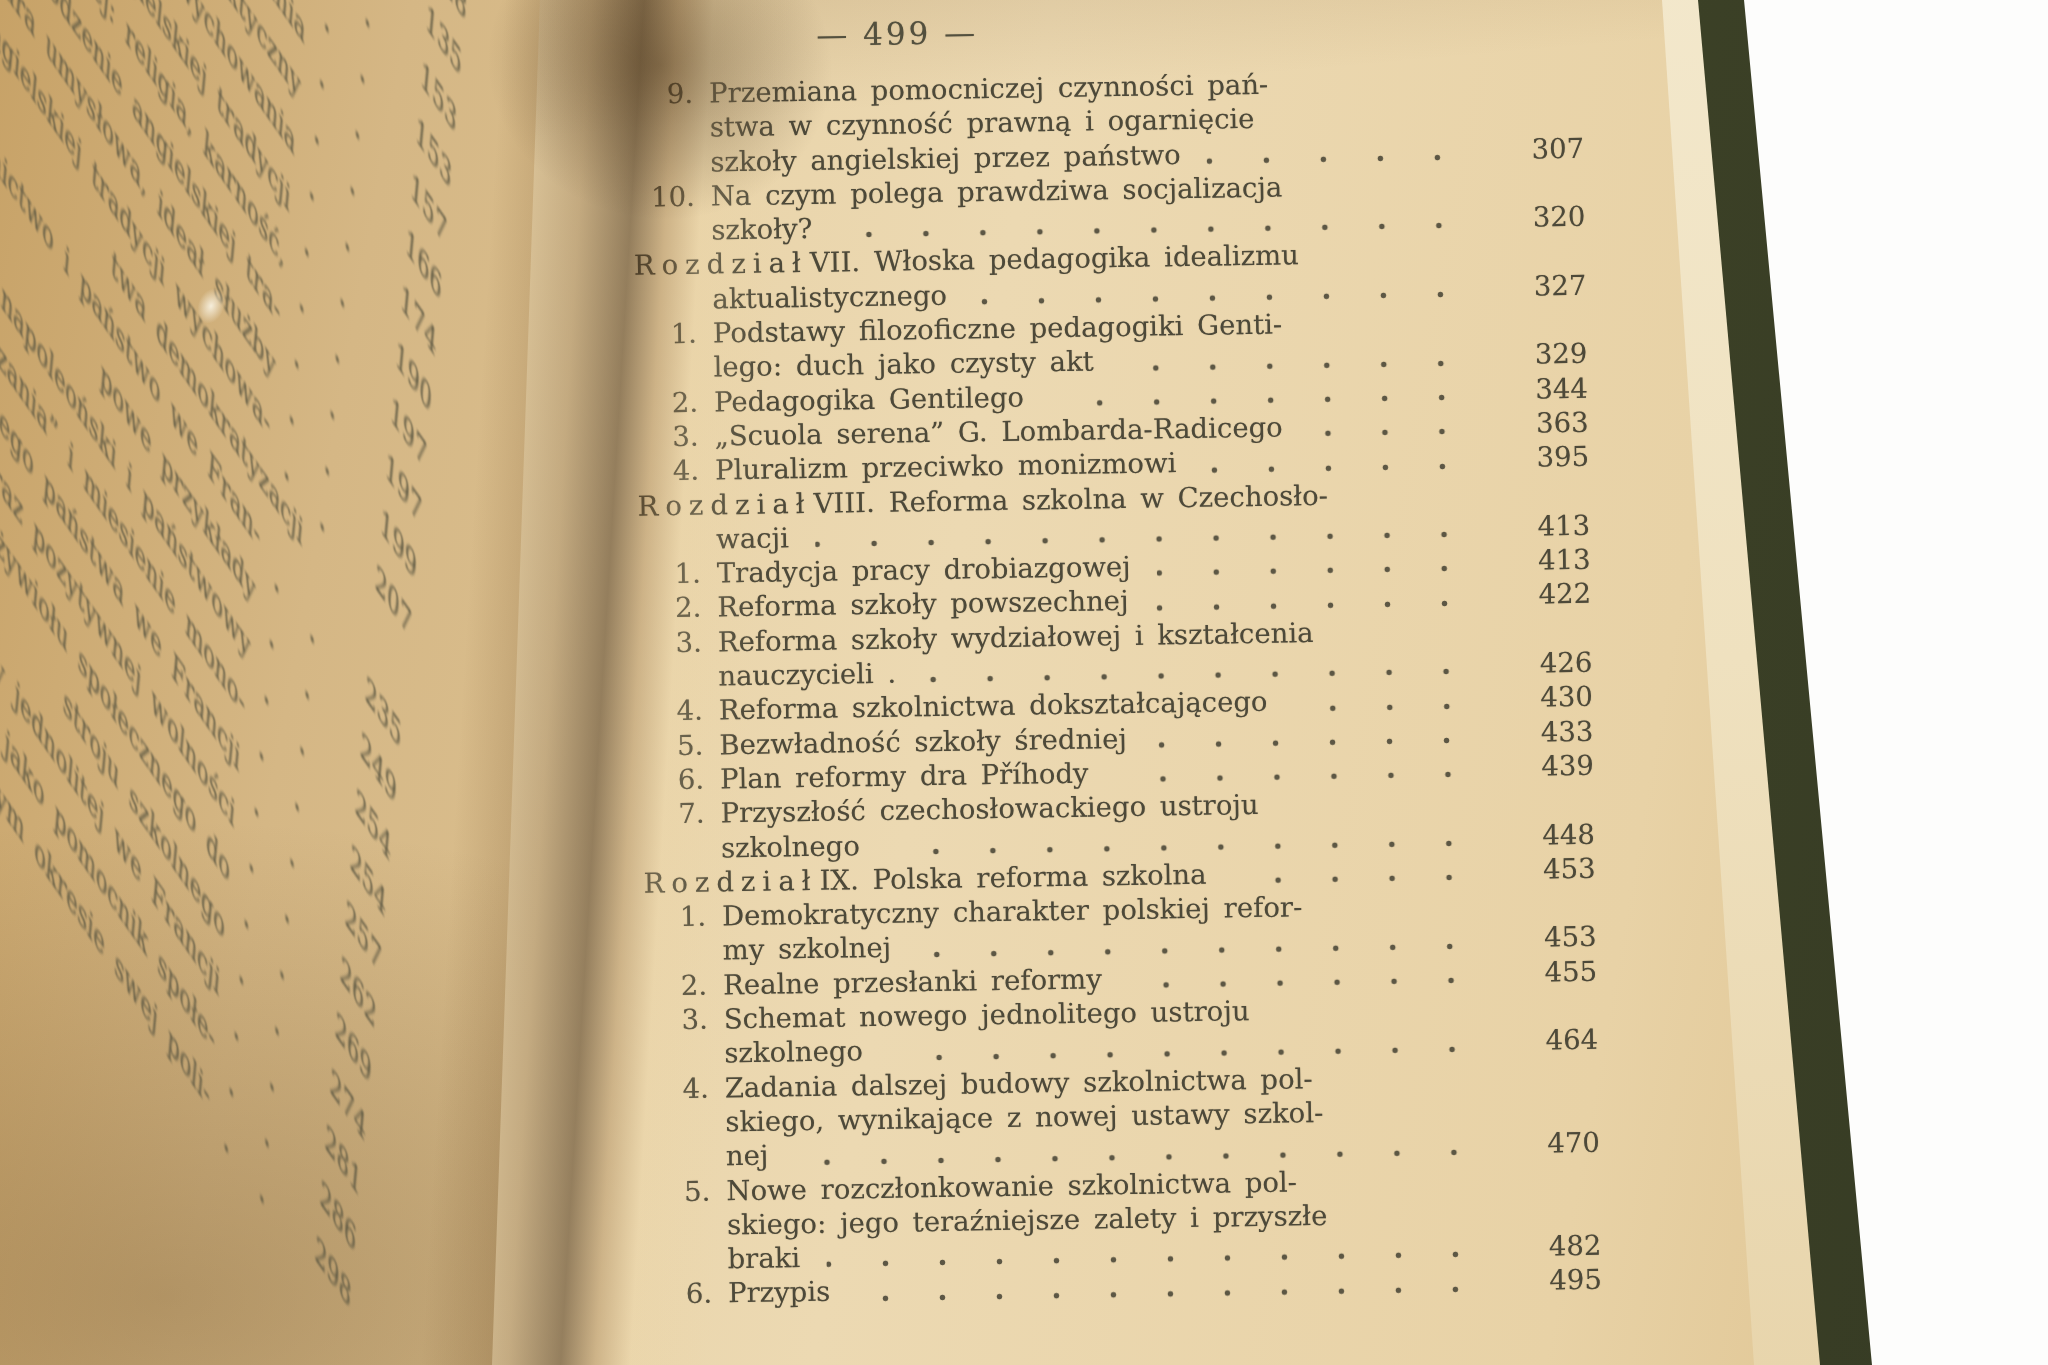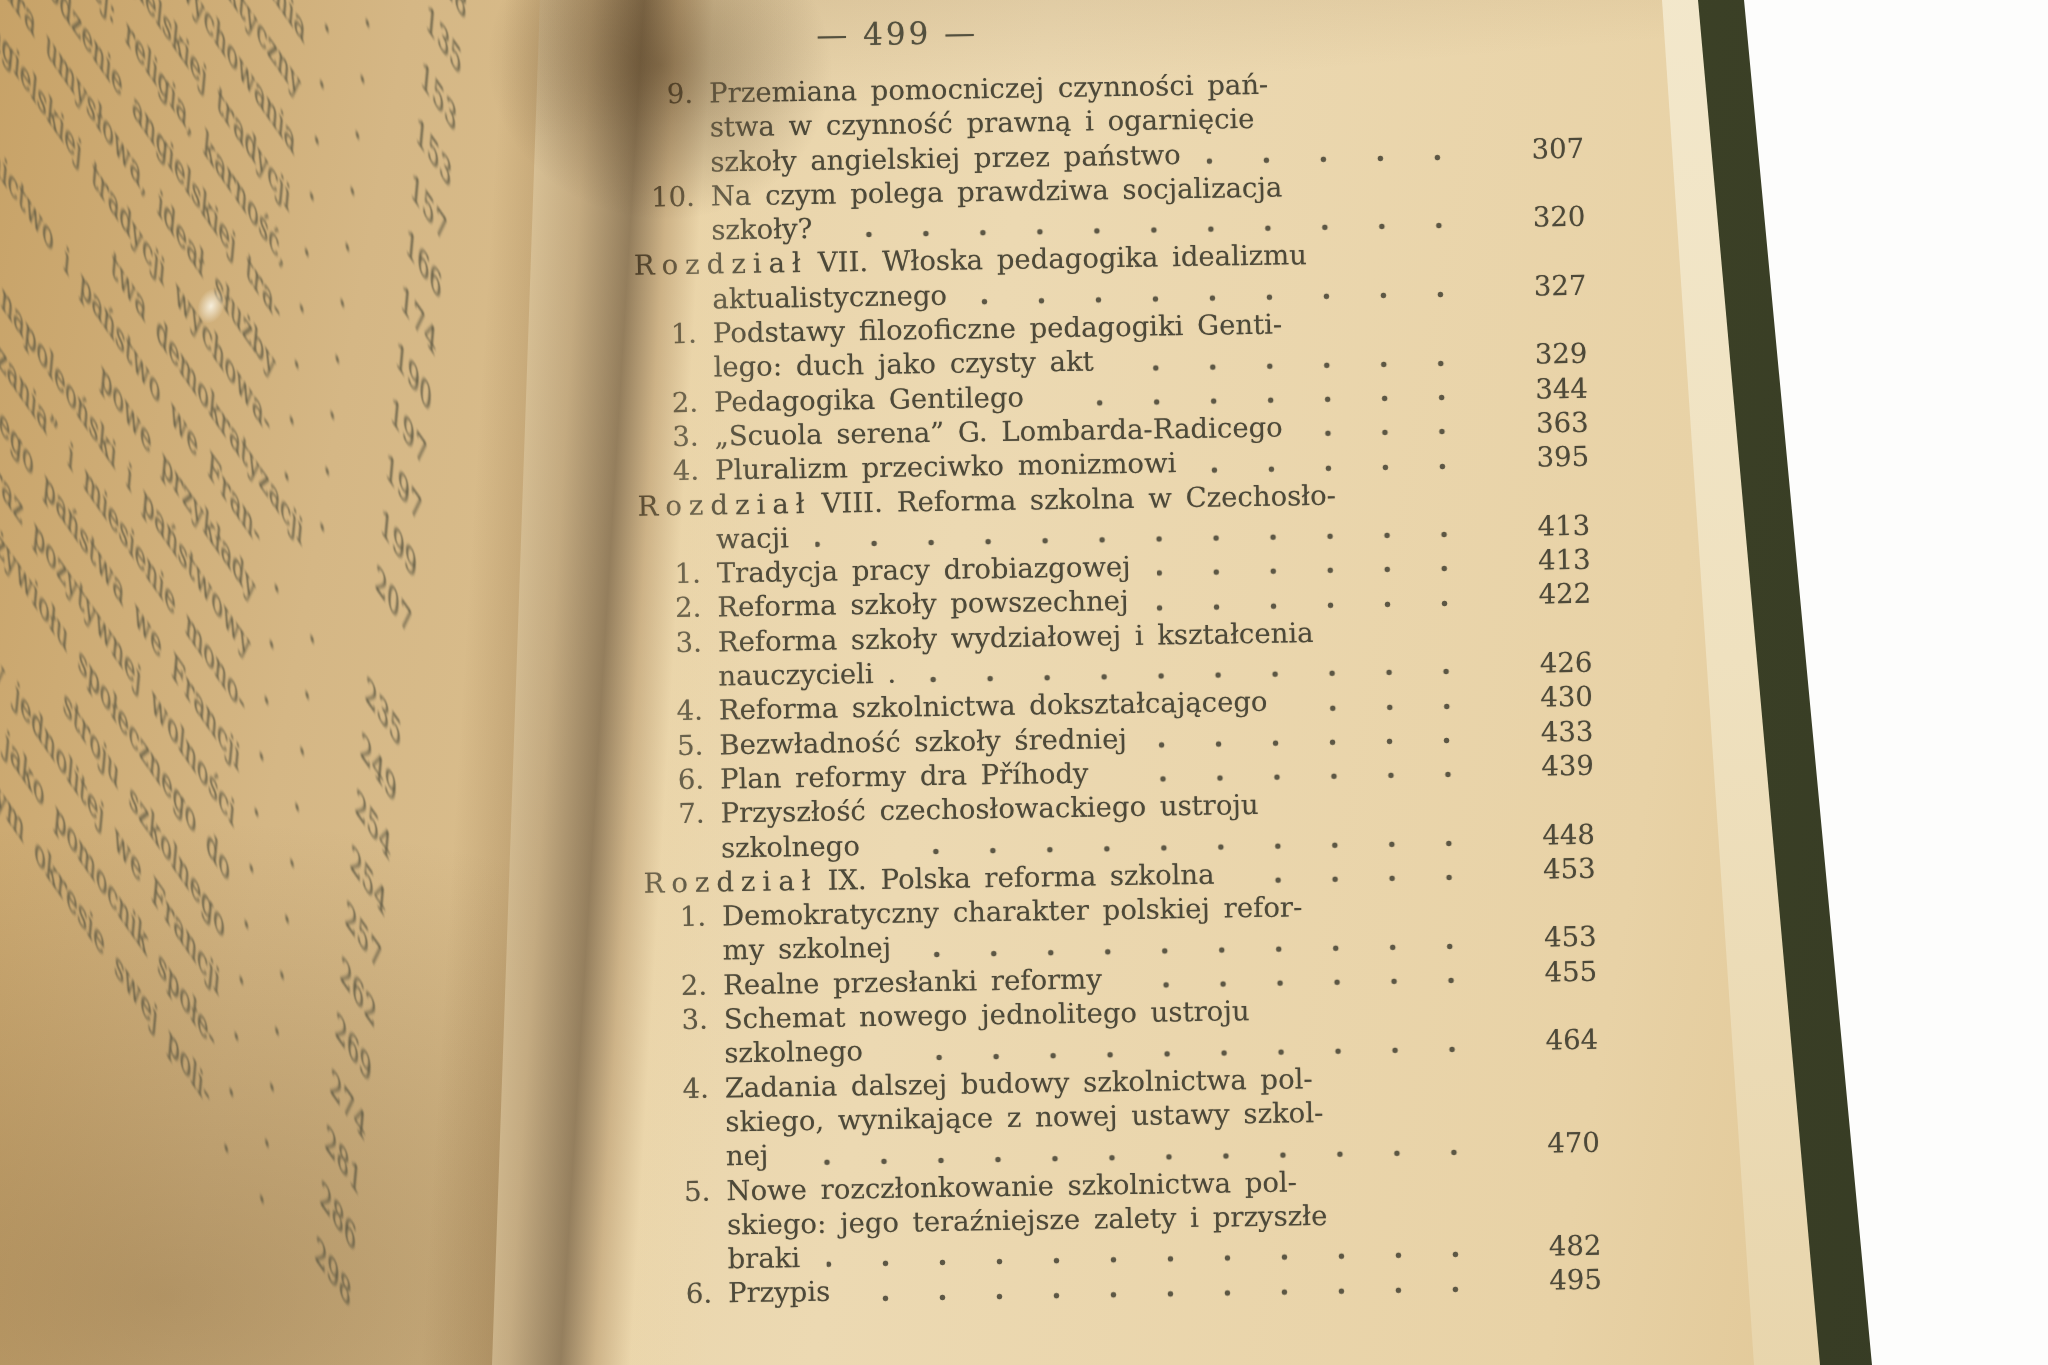--- a/index.html
+++ b/index.html
@@ -40,21 +40,21 @@
   .page-header{height:58px;padding-left:212px;font-size:31px;letter-spacing:3px;color:#53503e;}
   .row{display:flex;align-items:baseline;height:34.3px;font-size:27.5px;
        word-spacing:5px;white-space:nowrap;}
   .row.item{padding-left:24px;}
   .row .label{flex:none;width:64px;text-align:right;}
   .row .text{margin-left:16px;}
   .row.wrap{padding-left:104px;}
   .row.wrap .text{margin-left:0;}
   .row.chapter{padding-left:26px;}
   .row.chapter .chapter-word{letter-spacing:7px;}
-  .row.chapter .roman{margin-left:10px;}
+  .row.chapter .roman{margin-left:2px;}
   .row.chapter .text{margin-left:14px;}
   .leader{flex:1;height:9px;align-self:flex-end;margin:0 18px 6px 26px;
     background-image:radial-gradient(circle at 4.5px 4.5px,rgba(77,73,57,.9) 2.4px,rgba(0,0,0,0) 3.2px);
     background-size:57px 9px;background-repeat:repeat-x;background-position:right center;}
   .page-num{flex:none;width:76px;text-align:right;}
 
   
   .left-text{position:absolute;left:-249px;top:-1033px;width:1250px;
     transform:matrix(0.574,0.819,-0.0898,1,0,0);transform-origin:0 0;
     filter:blur(1.35px);color:#5e5943;opacity:.95;}

